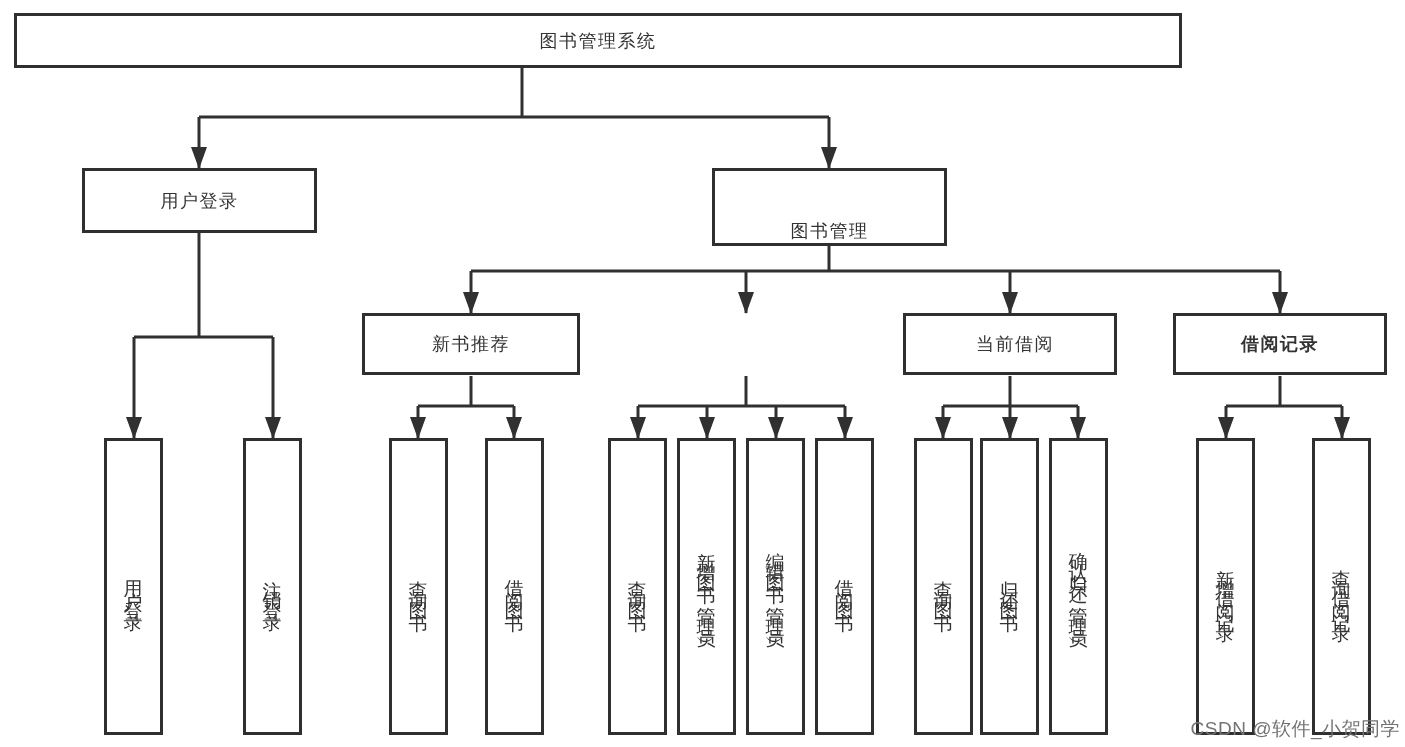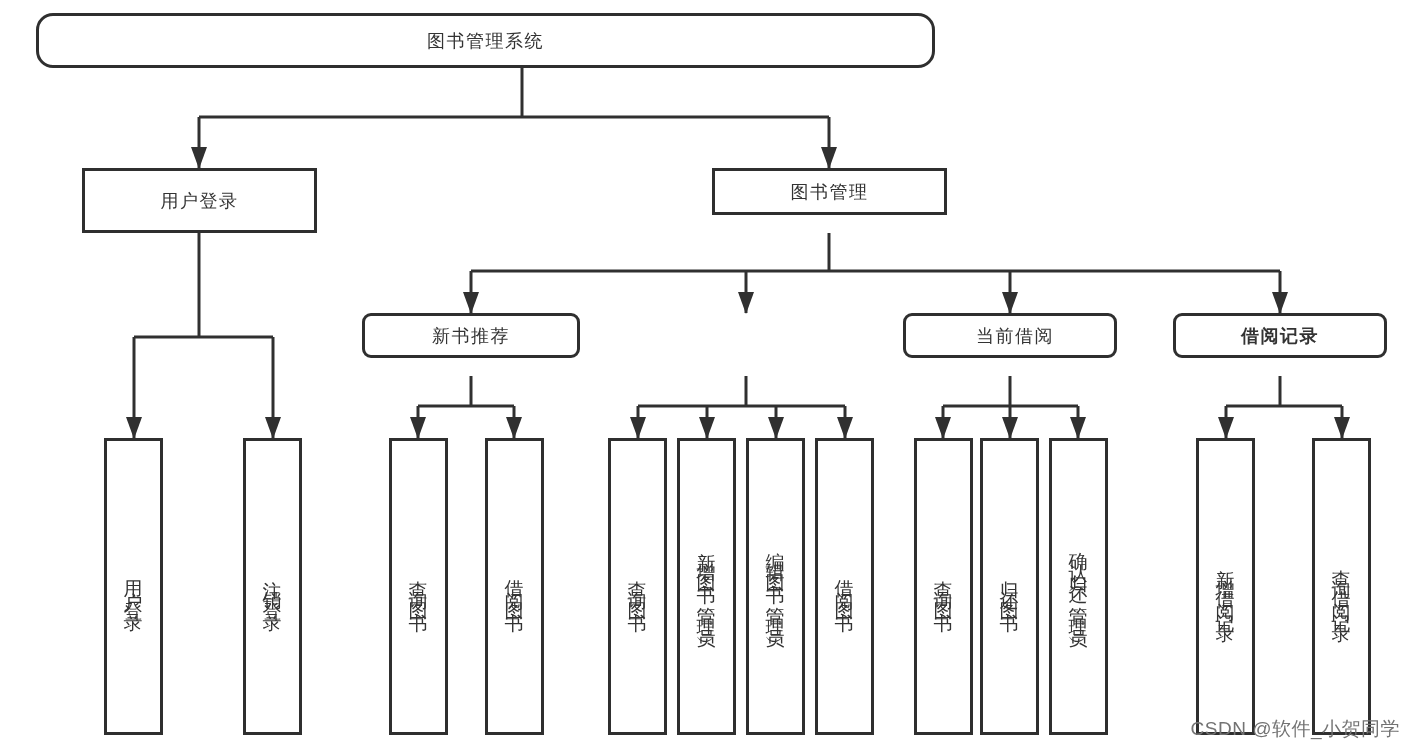--- a/index.html
+++ b/index.html
@@ -30,24 +30,24 @@
     display: flex;
     align-items: center;
     justify-content: center;
     color: #333333;
   }
   .hbox {
     font-size: 18px;
     letter-spacing: 1.5px;
     white-space: nowrap;
   }
-  .root-box   { left: 36px;   top: 13px;  width: 899px; height: 55px; border-radius: 17px; }
+  .root-box   { left: 14px;   top: 13px;  width: 1168px; height: 55px; }
   .l2-user    { left: 82px;   top: 168px; width: 235px;  height: 65px; }
-  .l2-book    { left: 712px;  top: 168px; width: 235px;  height: 47px; }
-  .l3         { top: 313px; height: 45px; border-radius: 9px; }
+  .l2-book    { left: 712px;  top: 168px; width: 235px;  height: 78px; align-items: flex-end; }
+  .l3         { top: 313px; height: 62px; }
   .l3-new     { left: 362px;  width: 218px; }
   .l3-borrow  { left: 637px;  width: 218px; }
   .l3-current { left: 903px;  width: 214px; padding-left: 10px; }
   .l3-records { left: 1173px; width: 214px; font-weight: bold; }
   .leaf {
     top: 438px;
     width: 59px;
     height: 297px;
   }
   .vtext {

